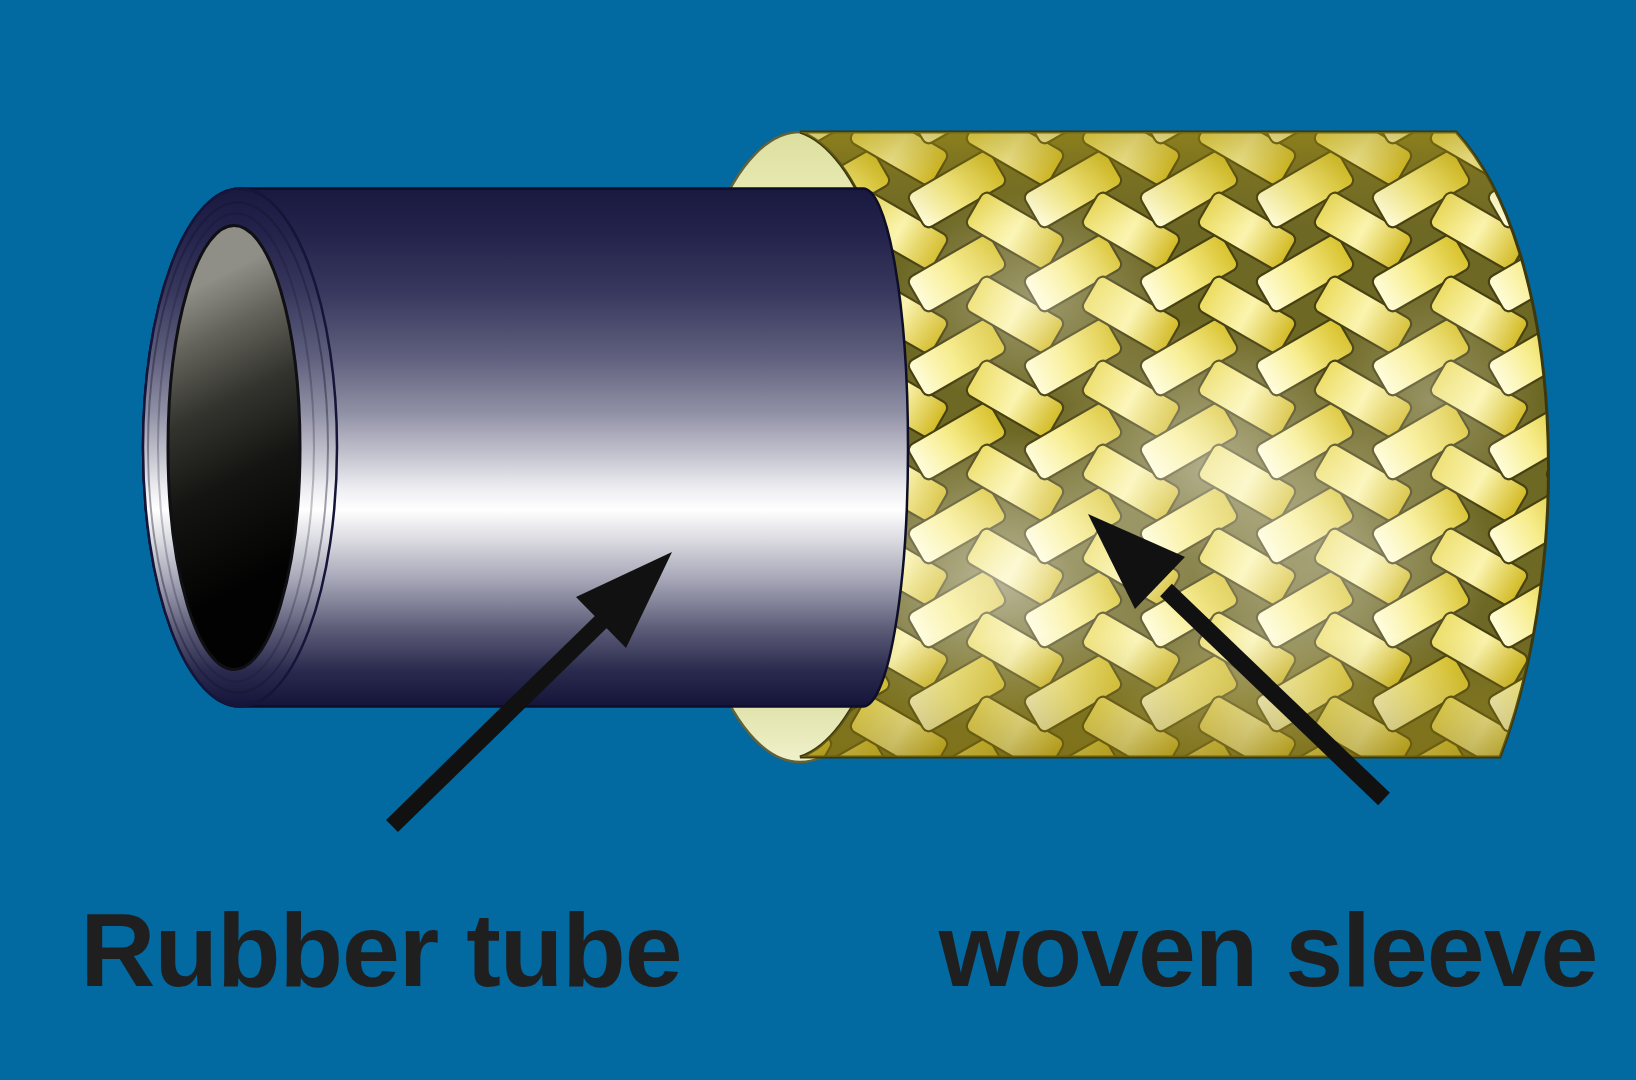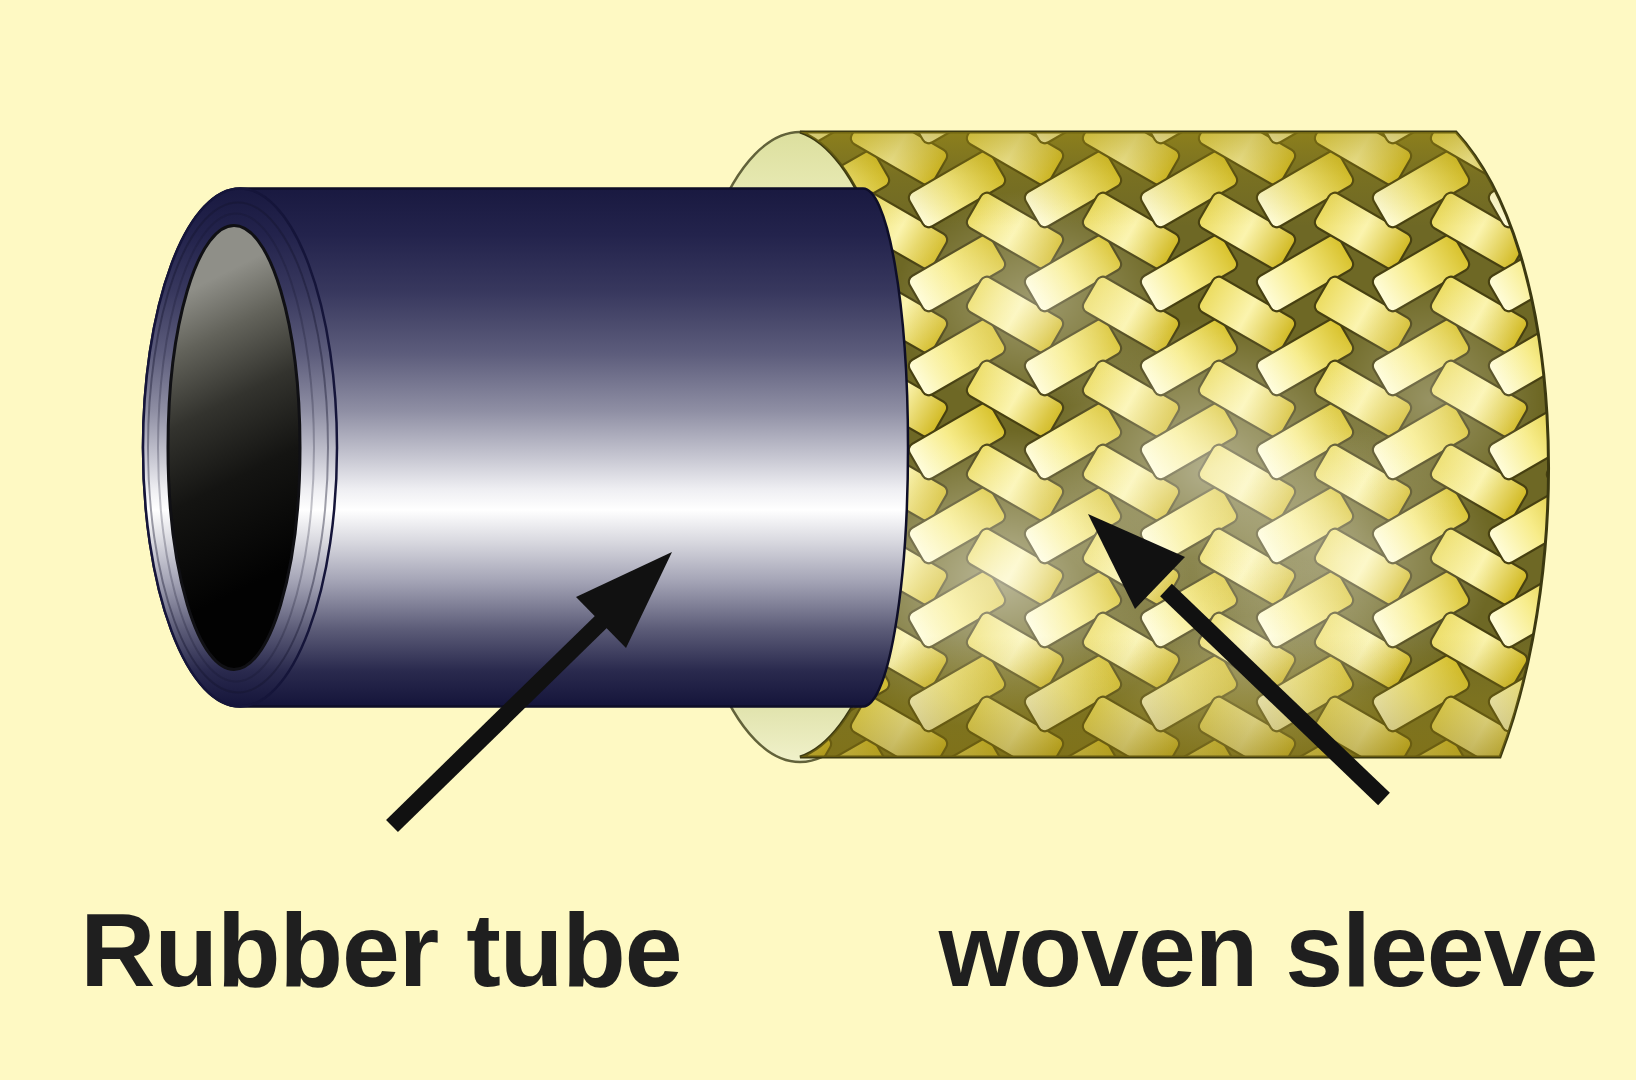--- a/index.html
+++ b/index.html
@@ -5,21 +5,21 @@
   html, body {
     margin: 0;
     padding: 0;
     background: #ffffff;
     font-family: "Liberation Sans", sans-serif;
   }
   .stage {
     position: relative;
     width: 1636px;
     height: 1080px;
-    background: #fef9c3;
+    background: #0369a1;
     overflow: hidden;
   }
   .stage svg { display: block; }
   .label-text {
     font-family: "Liberation Sans", "DejaVu Sans", sans-serif;
     font-weight: 700;
     font-size: 104px;
     letter-spacing: -1px;
   }
 </style>

